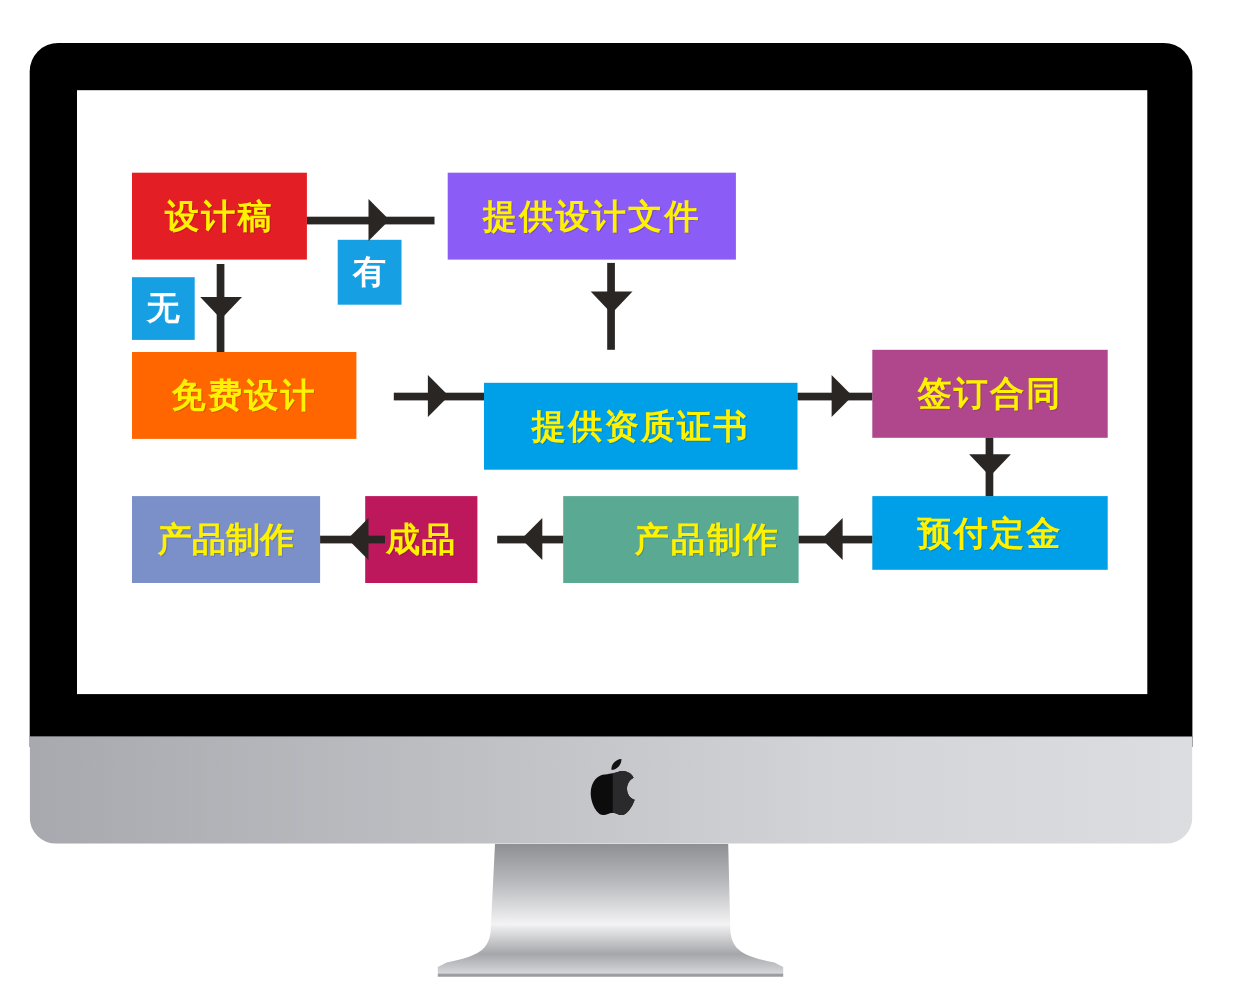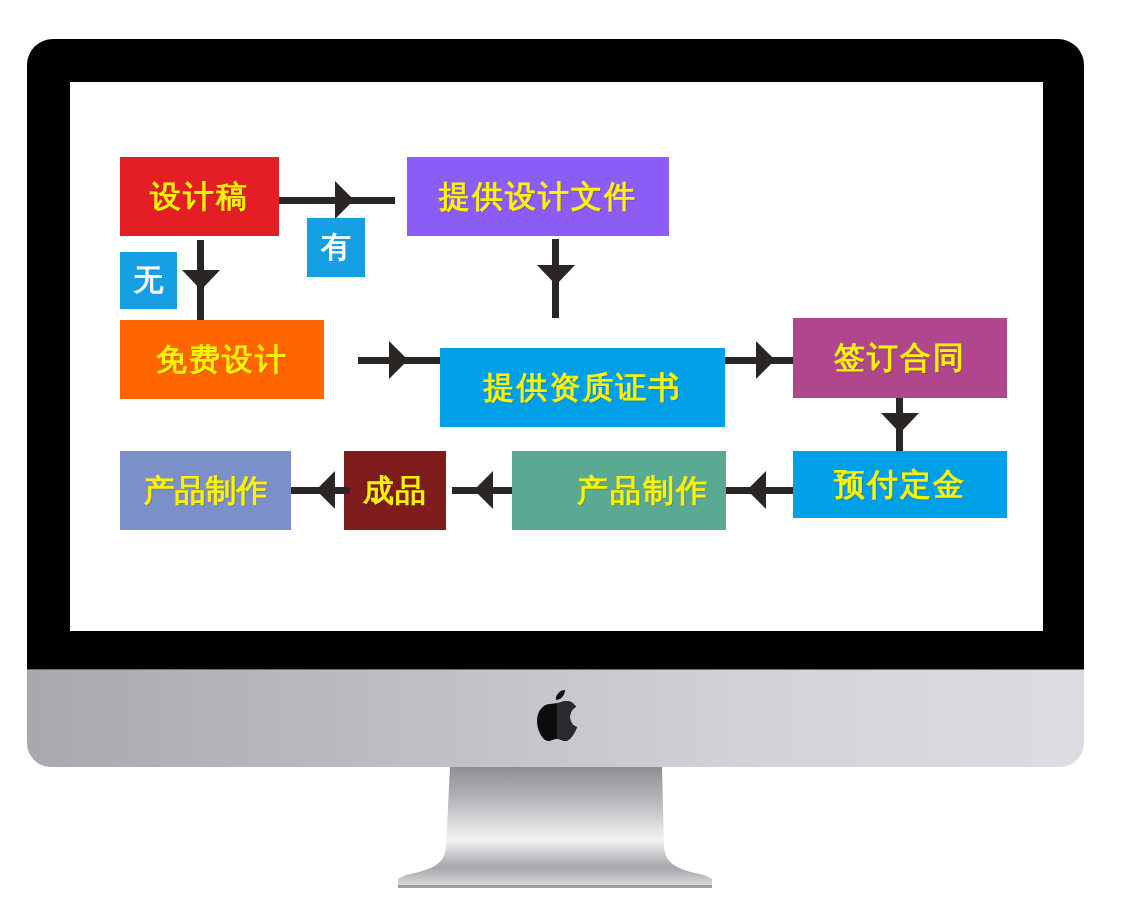--- a/index.html
+++ b/index.html
@@ -95,21 +95,21 @@
 </div>
 
 <div class="box" style="left:793px; top:451px; width:214px; height:67px; background:#00a0e9;">
   <span>预付定金</span>
 </div>
 
 <div class="box" style="left:512px; top:451px; width:214px; height:79px; background:#5aaa93;padding-left:48px;">
   <span>产品制作</span>
 </div>
 
-<div class="box" style="left:344px; top:451px; width:102px; height:79px; background:#7f1d1d; letter-spacing:1px;">
+<div class="box" style="left:332px; top:451px; width:102px; height:79px; background:#be185d; letter-spacing:1px;">
   <span>成品</span>
 </div>
 
 <div class="box" style="left:120px; top:451px; width:171px; height:79px; background:#7b8fc9; letter-spacing:0;">
   <span>产品制作</span>
 </div>
 
 <div class="badge" style="left:307px; top:218px; width:58px; height:59px;">
   <span>有</span>
 </div>

